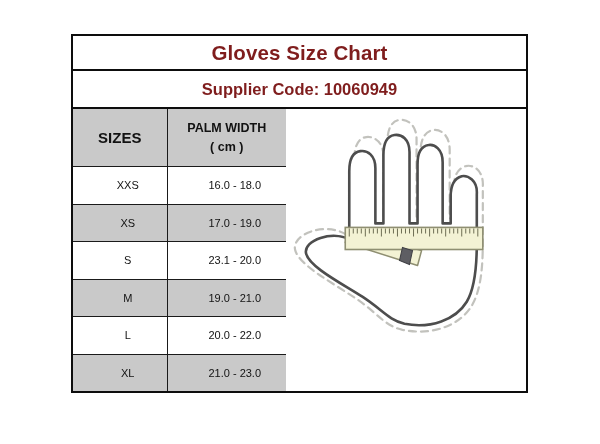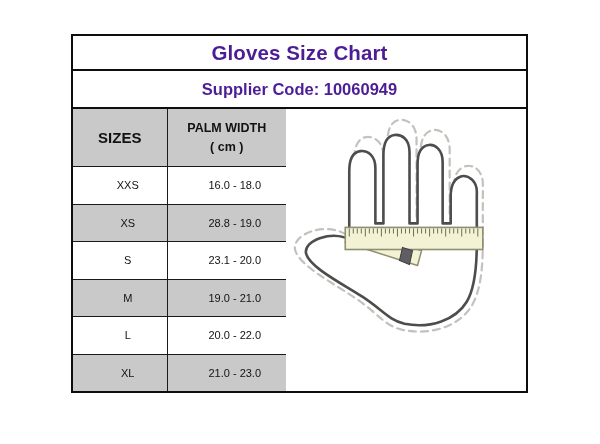--- a/index.html
+++ b/index.html
@@ -28,21 +28,21 @@
     flex-direction: column;
   }
 
   
   .title-row {
     box-sizing: border-box;
     border-bottom: 2.5px solid #0d0d0d;
     display: flex;
     align-items: center;
     justify-content: center;
-    color: #4c1d95;
+    color: #7f1d1d;
     font-weight: bold;
     text-align: center;
     white-space: nowrap;
   }
   #title-main {
     height: 35px;
     font-size: 20.5px;
     letter-spacing: 0.1px;
   }
   #title-sub {
@@ -154,21 +154,21 @@
             </th>
           </tr>
         </thead>
         <tbody>
           <tr class="row-odd">
             <td>XXS</td>
             <td>16.0 - 18.0</td>
           </tr>
           <tr class="row-even">
             <td>XS</td>
-            <td>28.8 - 19.0</td>
+            <td>17.0 - 19.0</td>
           </tr>
           <tr class="row-odd">
             <td>S</td>
             <td>23.1 - 20.0</td>
           </tr>
           <tr class="row-even">
             <td>M</td>
             <td>19.0 - 21.0</td>
           </tr>
           <tr class="row-odd">

